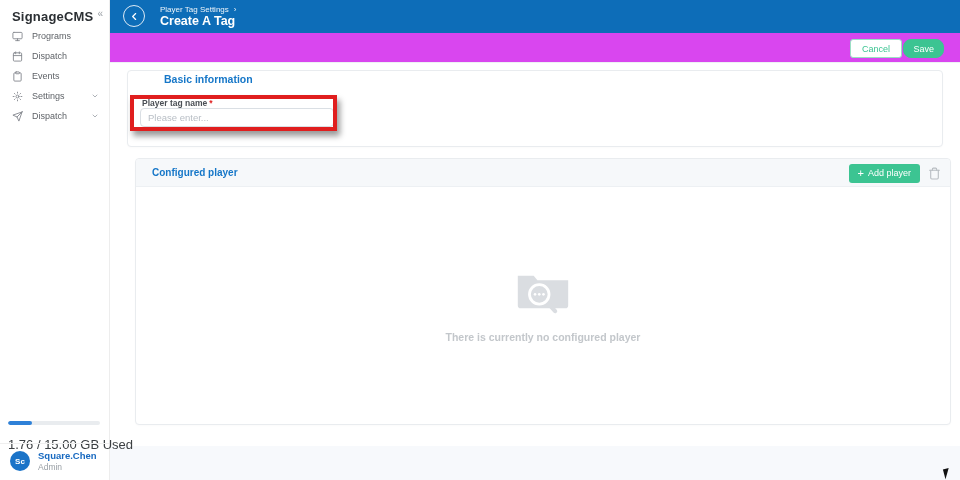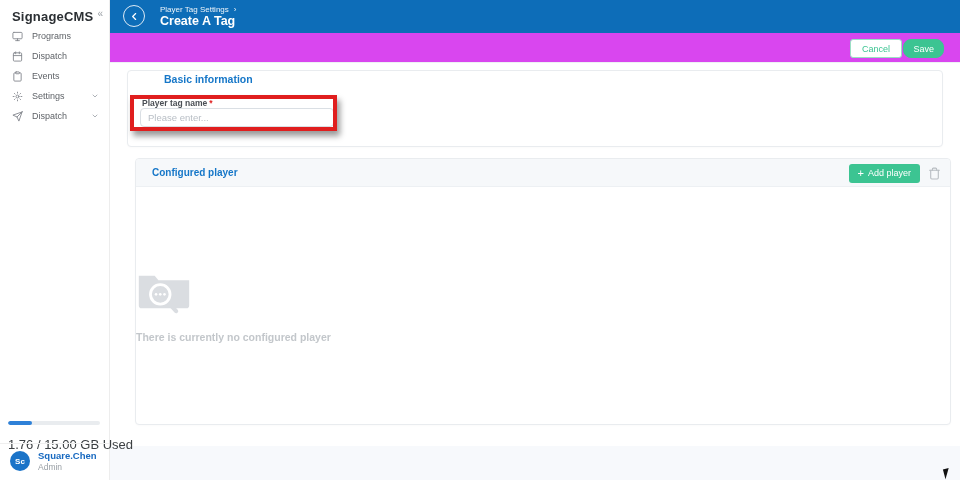--- a/index.html
+++ b/index.html
@@ -72,21 +72,21 @@
   .config-header { position:relative; height:28px; background:#f6f8fa; border-bottom:1px solid #edf0f3;
                    border-radius:4px 4px 0 0; }
   .config-header .section-title { position:absolute; left:16px; top:8px; font-size:10px; }
   .btn-add { position:absolute; right:30px; top:4.5px; height:19px; padding:0 9px; background:#3cc492;
              border:none; border-radius:3px; color:#fff; font-size:9px; font-family:inherit; cursor:pointer;
              display:flex; align-items:center; }
   .btn-add .plus { font-size:11px; margin-right:4px; font-weight:normal; line-height:1; }
   .trash { position:absolute; right:9px; top:8px; width:13px; height:13px; color:#b7bcc1; cursor:pointer; }
   .trash svg { width:13px; height:13px; display:block; }
 
-  .empty-state { position:absolute; left:0; top:112px; width:100%; text-align:left; }
+  .empty-state { position:absolute; left:0; top:112px; width:100%; text-align:center; }
   .empty-icon { display:inline-block; width:56px; height:47px; }
   .empty-title { margin-top:9px; font-size:10.5px; font-weight:bold; color:#c3c7cb; }
   .empty-sub { margin-top:9px; font-size:9px; color:#ced2d6; }
 
   .footer-strip { position:absolute; left:0; top:446px; width:850px; height:34px; background:#f7f9fc; }
 
   .cursor { position:absolute; left:944px; top:468px; width:0; height:0; z-index:9;
             border-left:6px solid #111; border-right:5px solid transparent; border-bottom:10px solid transparent;
             transform:rotate(-15deg); }
 </style>

